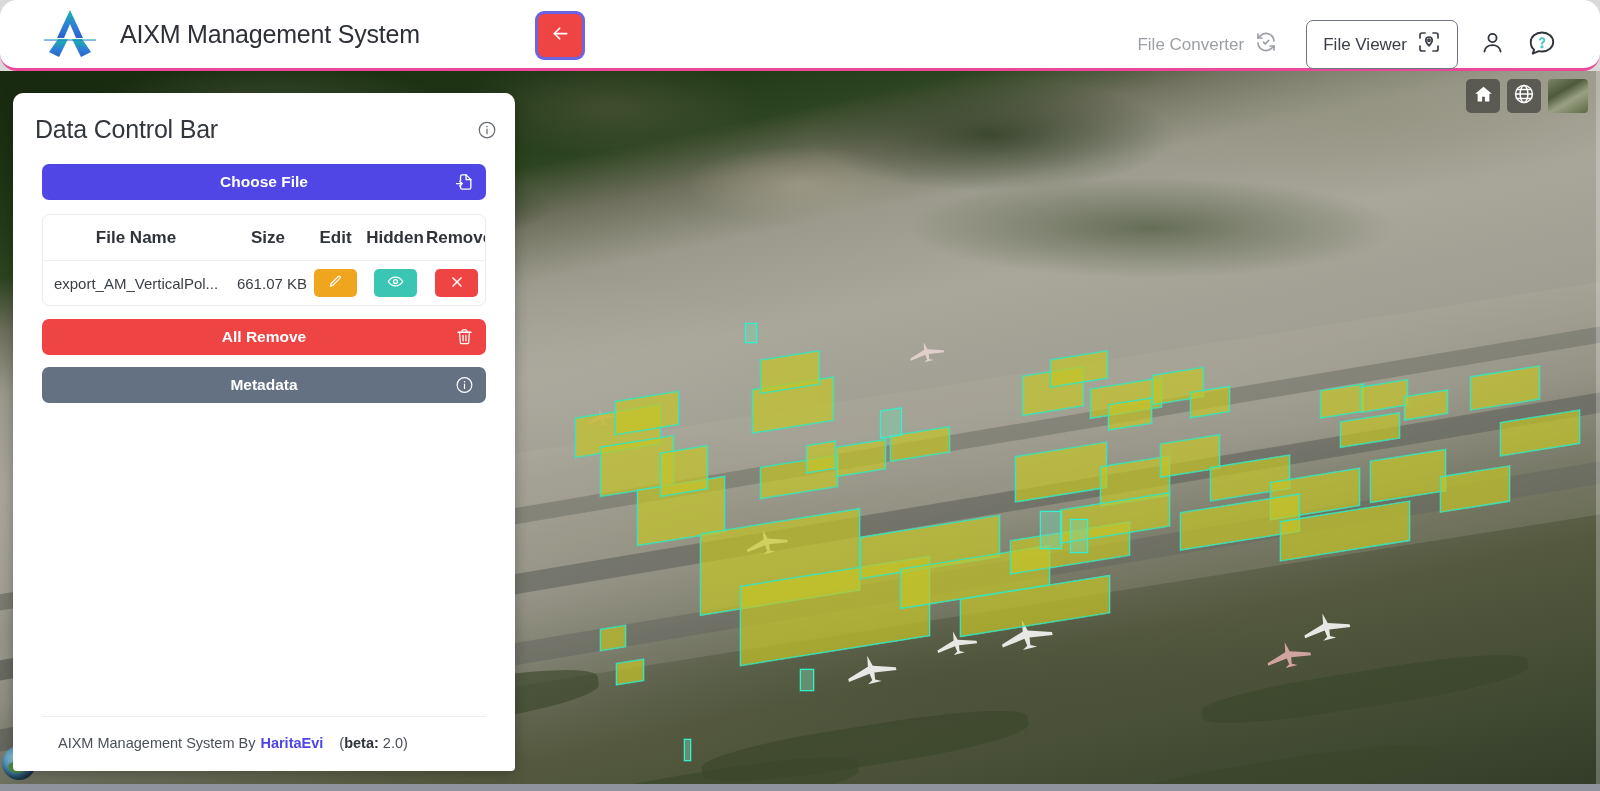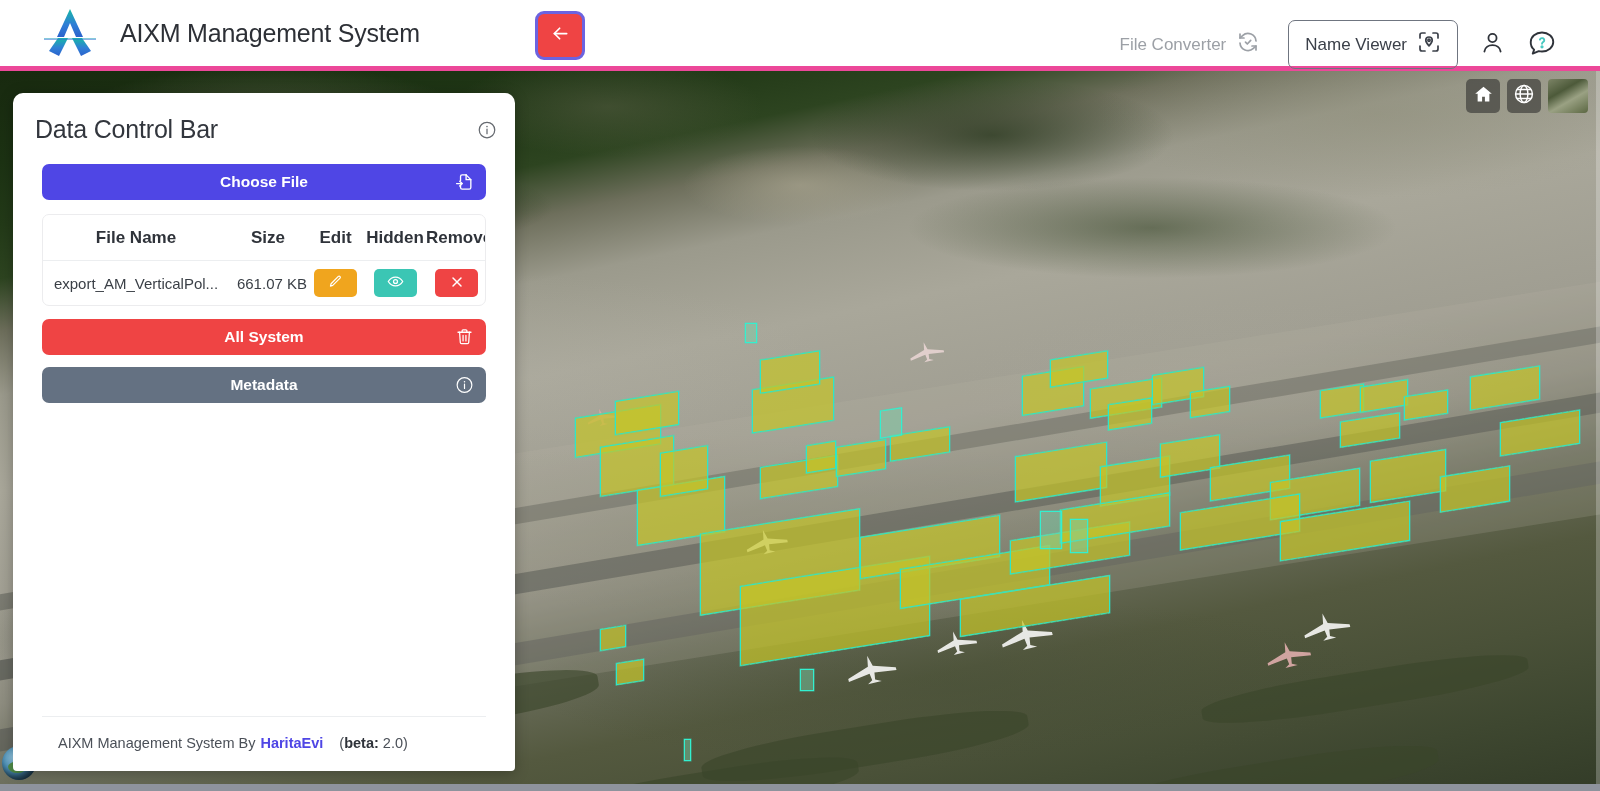--- a/index.html
+++ b/index.html
@@ -9,23 +9,24 @@
     font-family: "Liberation Sans", sans-serif;
     background: #d9d9d9;
   }
   .app { position: relative; width: 1600px; height: 791px; overflow: hidden; }
 
   
   .header {
     position: absolute; top: 0; left: 0;
     width: 1600px; height: 71px;
     background: #ffffff;
-    border-bottom: 5px solid #ec4899;
+    border-bottom: 3px solid #ec4899;
     display: flex; align-items: center;
     z-index: 40;
+    border-radius: 17px;
   }
   .brand { display: flex; align-items: center; padding-left: 38px; }
   .logo-mark { width: 64px; height: 52px; flex: none; }
   .brand-title {
     font-size: 25px; color: #2d3036; letter-spacing: -0.2px;
     margin-left: 18px; white-space: nowrap;
   }
   .back-btn {
     position: absolute; left: 535px; top: 11px;
     width: 50px; height: 49px;
@@ -278,21 +279,21 @@
             <path d="M20 11A8 8 0 0 0 6.6 5.6L4 8"></path>
             <path d="M4 4v4h4"></path>
             <path d="M4 13a8 8 0 0 0 13.4 5.4L20 16"></path>
             <path d="M20 20v-4h-4"></path>
             <path d="M9.5 12.2l1.8 1.8 3.4-3.6"></path>
           </svg>
         </span>
       </div>
 
       <div class="hdr-item boxed">
-        <span>Name Viewer</span>
+        <span>File Viewer</span>
         <span>
           <svg viewBox="0 0 24 24" width="24" height="24" fill="none" stroke="#3b4049" stroke-width="1.7" stroke-linecap="round" stroke-linejoin="round">
             <path d="M3 8V5a2 2 0 0 1 2-2h3"></path>
             <path d="M21 8V5a2 2 0 0 0-2-2h-3"></path>
             <path d="M3 16v3a2 2 0 0 0 2 2h3"></path>
             <path d="M21 16v3a2 2 0 0 1-2 2h-3"></path>
             <path d="M12 7a3.2 3.2 0 0 1 3.2 3.2c0 2.3-3.2 5.6-3.2 5.6s-3.2-3.3-3.2-5.6A3.2 3.2 0 0 1 12 7z"></path>
             <circle cx="12" cy="10.2" r="1.1"></circle>
           </svg>
         </span>
@@ -512,21 +513,21 @@
                 <svg viewBox="0 0 24 24" width="16" height="16" fill="none" stroke="#ffffff" stroke-width="2.2" stroke-linecap="round">
                   <path d="M6 6l12 12M18 6L6 18"></path>
                 </svg>
               </span>
             </button>
           </div>
         </div>
       </div>
 
       <button class="btn-wide btn-remove">
-        <span>All System</span>
+        <span>All Remove</span>
         <span class="b-icon">
           <svg viewBox="0 0 24 24" width="19" height="19" fill="none" stroke="#ffffff" stroke-width="1.6" stroke-linecap="round" stroke-linejoin="round">
             <path d="M3.8 6h16.4"></path>
             <path d="M9 6V4.2A1.2 1.2 0 0 1 10.2 3h3.6A1.2 1.2 0 0 1 15 4.2V6"></path>
             <path d="M5.8 6l.9 13a1.6 1.6 0 0 0 1.6 1.5h7.4a1.6 1.6 0 0 0 1.6-1.5l.9-13"></path>
             <path d="M10.2 10v7M13.8 10v7"></path>
           </svg>
         </span>
       </button>
 

